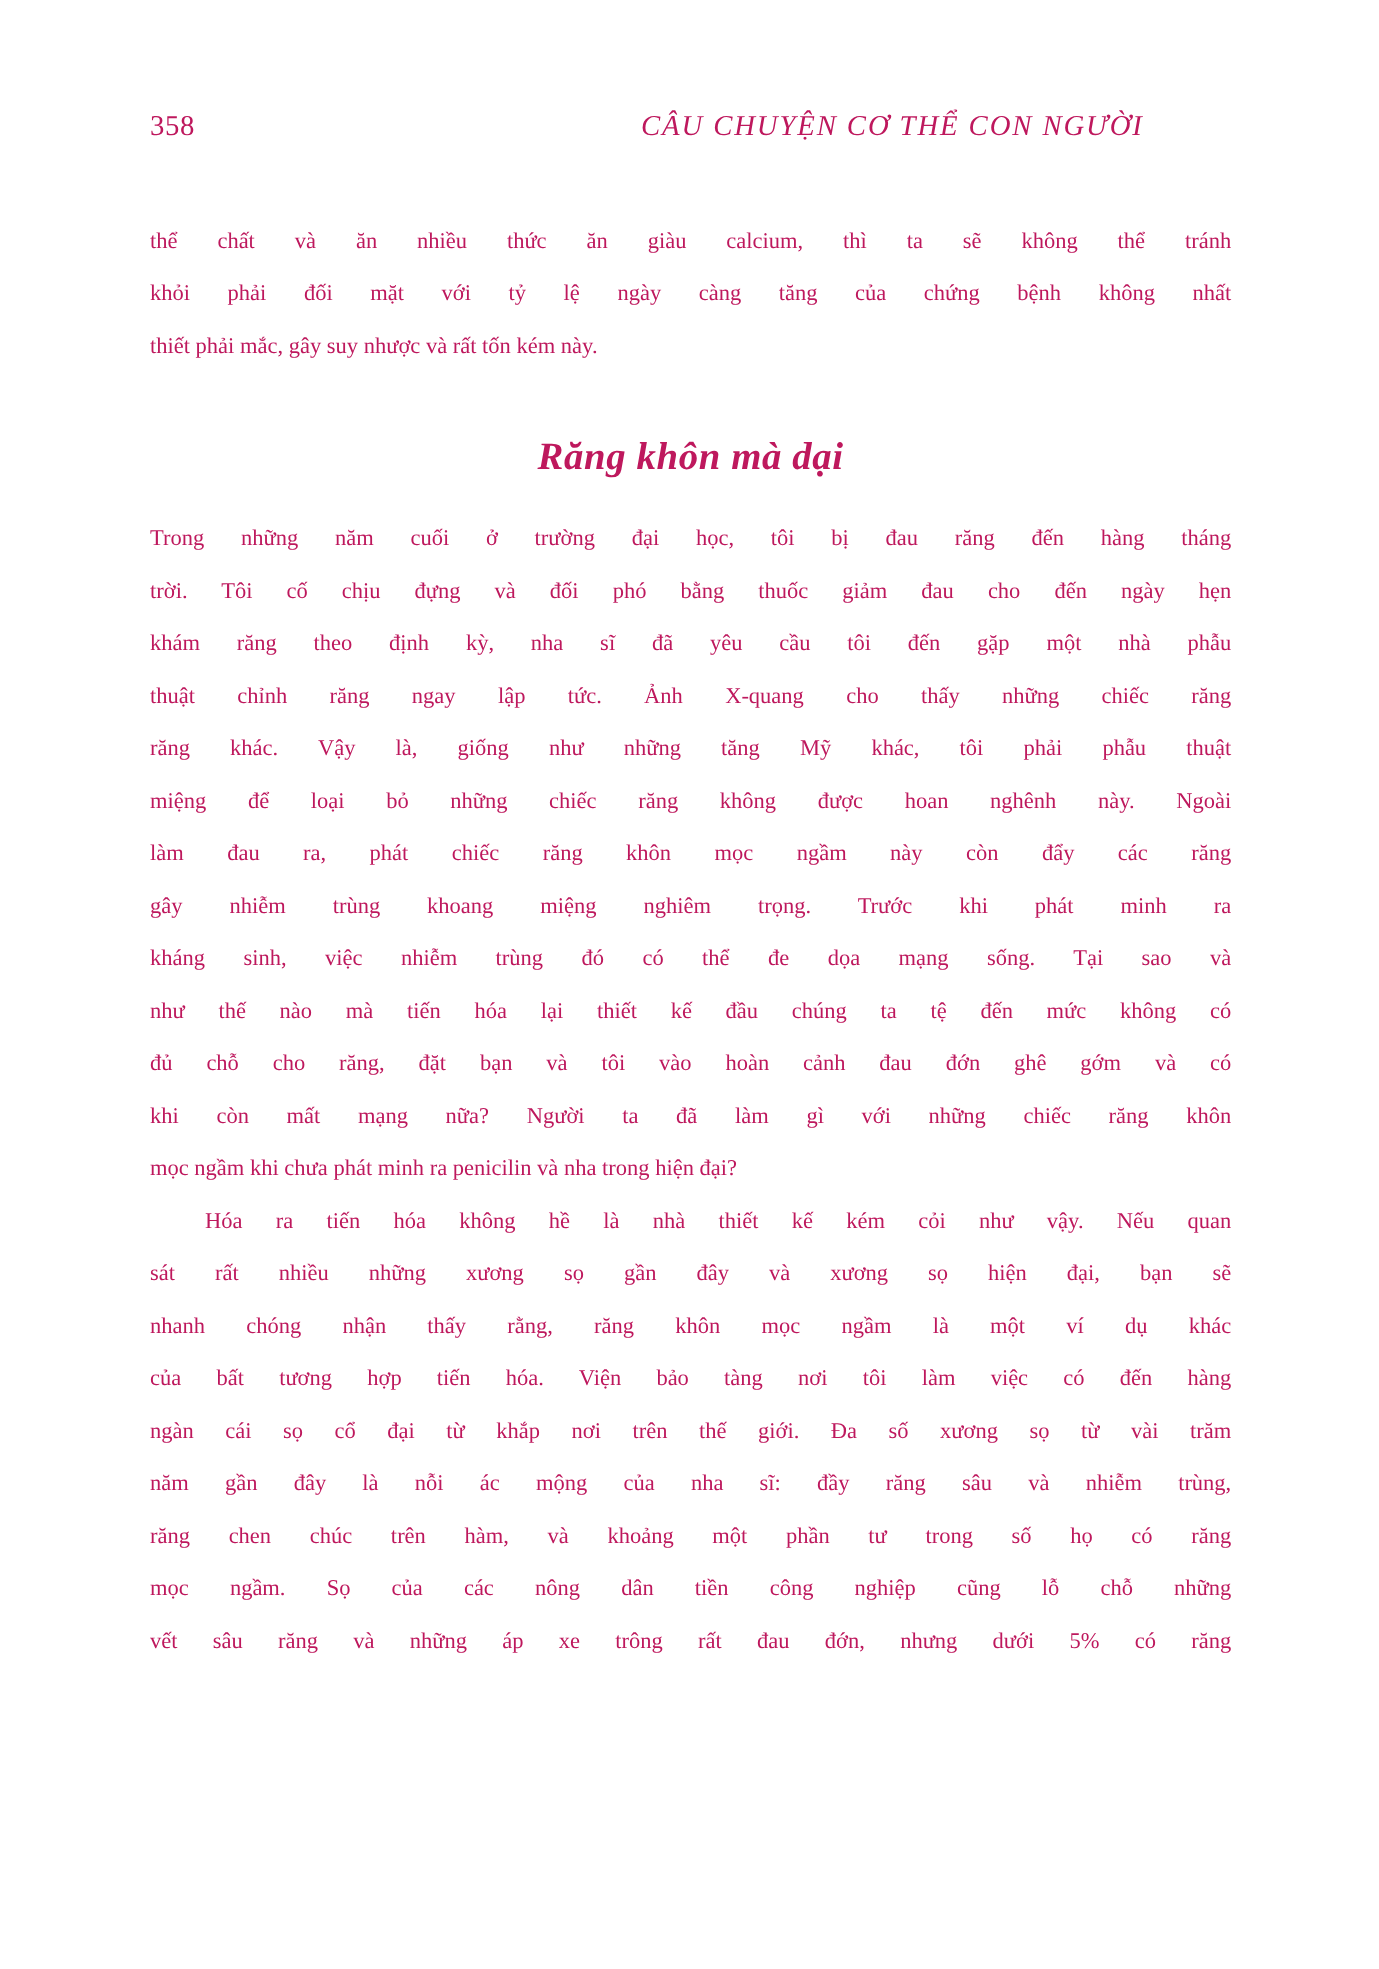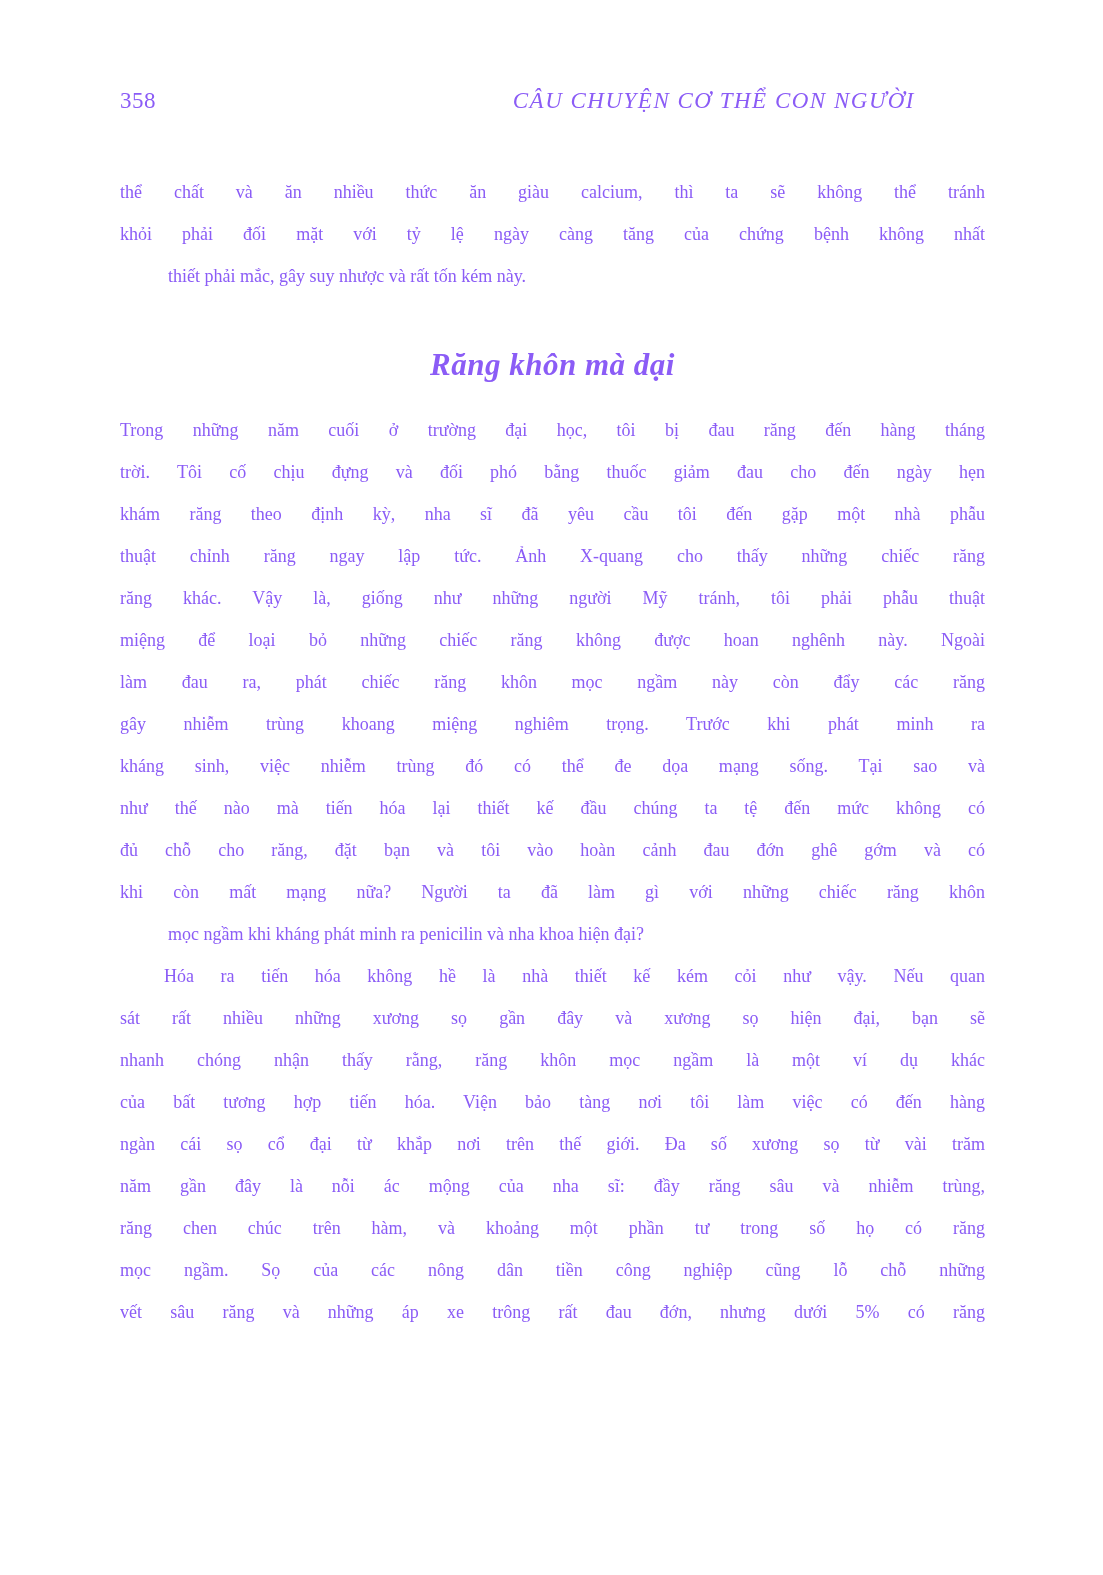--- a/index.html
+++ b/index.html
@@ -6,21 +6,21 @@
     margin: 0;
     padding: 0;
     background: #e8e8e8;
   }
   .page {
     position: relative;
     width: 1103px;
     height: 1575px;
     margin: 0 auto;
     background: #ffffff;
-    color: #8b5cf6;
+    color: #be185d;
     font-family: "Liberation Serif", "DejaVu Serif", serif;
     box-sizing: border-box;
     padding: 88px 118px 0 120px;
     overflow: hidden;
   }
   .running-header {
     display: grid;
     grid-template-columns: 70px 1fr 70px;
     align-items: baseline;
     font-size: 23px;
@@ -54,21 +54,20 @@
   }
   .line {
     font-size: 18px;
     line-height: 42px;
     text-align: justify;
     text-align-last: justify;
     white-space: normal;
   }
   .line.last {
     text-align-last: left;
-    margin-left: 48px;
   }
   .line.indent {
     text-indent: 44px;
   }
 </style>
 </head>
 <body>
 
 <div class="page">
   <header class="running-header">
@@ -81,29 +80,29 @@
         <div class="line">thể chất và ăn nhiều thức ăn giàu calcium, thì ta sẽ không thể tránh</div>
         <div class="line">khỏi phải đối mặt với tỷ lệ ngày càng tăng của chứng bệnh không nhất</div>
         <div class="line last">thiết phải mắc, gây suy nhược và rất tốn kém này.</div>
       </div>
       <h2 class="section-heading">Răng khôn mà dại</h2>
       <div class="paragraph">
         <div class="line">Trong những năm cuối ở trường đại học, tôi bị đau răng đến hàng tháng</div>
         <div class="line">trời. Tôi cố chịu đựng và đối phó bằng thuốc giảm đau cho đến ngày hẹn</div>
         <div class="line">khám răng theo định kỳ, nha sĩ đã yêu cầu tôi đến gặp một nhà phẫu</div>
         <div class="line">thuật chỉnh răng ngay lập tức. Ảnh X-quang cho thấy những chiếc răng</div>
-        <div class="line">răng khác. Vậy là, giống như những người Mỹ tránh, tôi phải phẫu thuật</div>
+        <div class="line">răng khác. Vậy là, giống như những tăng Mỹ khác, tôi phải phẫu thuật</div>
         <div class="line">miệng để loại bỏ những chiếc răng không được hoan nghênh này. Ngoài</div>
         <div class="line">làm đau ra, phát chiếc răng khôn mọc ngầm này còn đẩy các răng</div>
         <div class="line">gây nhiễm trùng khoang miệng nghiêm trọng. Trước khi phát minh ra</div>
         <div class="line">kháng sinh, việc nhiễm trùng đó có thể đe dọa mạng sống. Tại sao và</div>
         <div class="line">như thế nào mà tiến hóa lại thiết kế đầu chúng ta tệ đến mức không có</div>
         <div class="line">đủ chỗ cho răng, đặt bạn và tôi vào hoàn cảnh đau đớn ghê gớm và có</div>
         <div class="line">khi còn mất mạng nữa? Người ta đã làm gì với những chiếc răng khôn</div>
-        <div class="line last">mọc ngầm khi kháng phát minh ra penicilin và nha khoa hiện đại?</div>
+        <div class="line last">mọc ngầm khi chưa phát minh ra penicilin và nha trong hiện đại?</div>
       </div>
       <div class="paragraph">
         <div class="line indent">Hóa ra tiến hóa không hề là nhà thiết kế kém cỏi như vậy. Nếu quan</div>
         <div class="line">sát rất nhiều những xương sọ gần đây và xương sọ hiện đại, bạn sẽ</div>
         <div class="line">nhanh chóng nhận thấy rằng, răng khôn mọc ngầm là một ví dụ khác</div>
         <div class="line">của bất tương hợp tiến hóa. Viện bảo tàng nơi tôi làm việc có đến hàng</div>
         <div class="line">ngàn cái sọ cổ đại từ khắp nơi trên thế giới. Đa số xương sọ từ vài trăm</div>
         <div class="line">năm gần đây là nỗi ác mộng của nha sĩ: đầy răng sâu và nhiễm trùng,</div>
         <div class="line">răng chen chúc trên hàm, và khoảng một phần tư trong số họ có răng</div>
         <div class="line">mọc ngầm. Sọ của các nông dân tiền công nghiệp cũng lỗ chỗ những</div>

